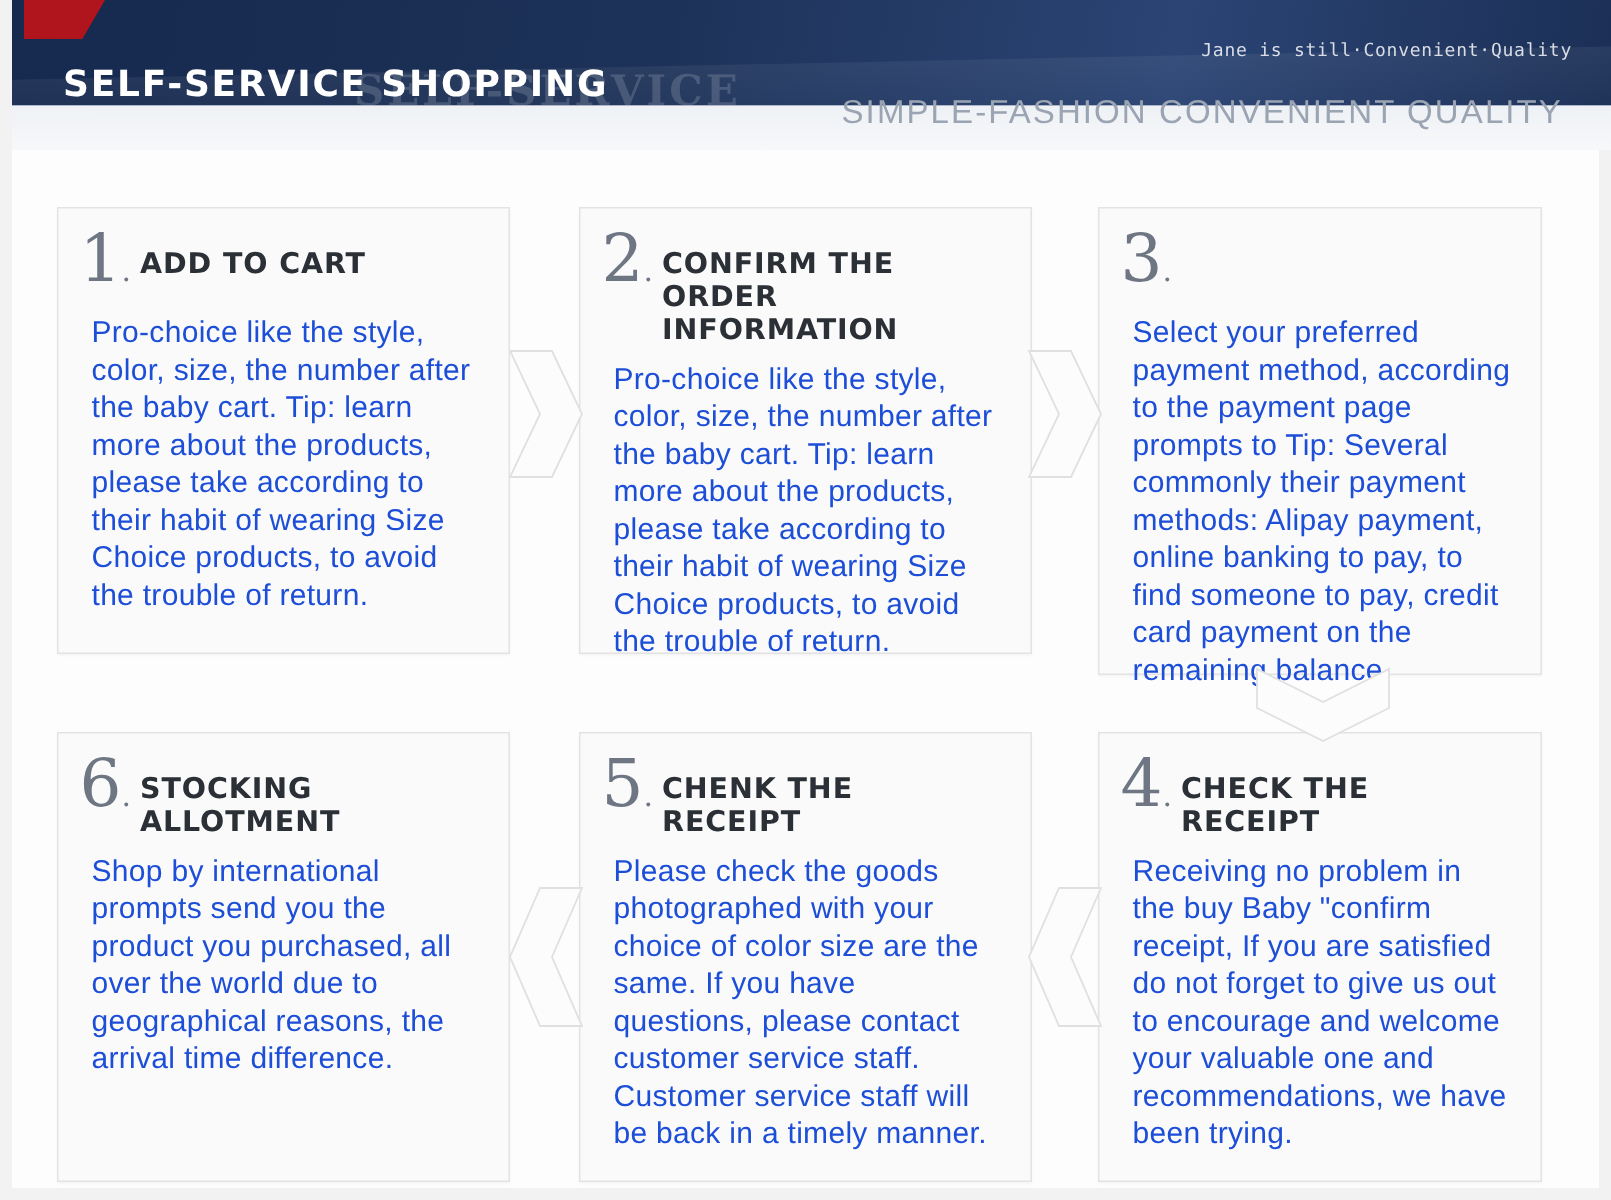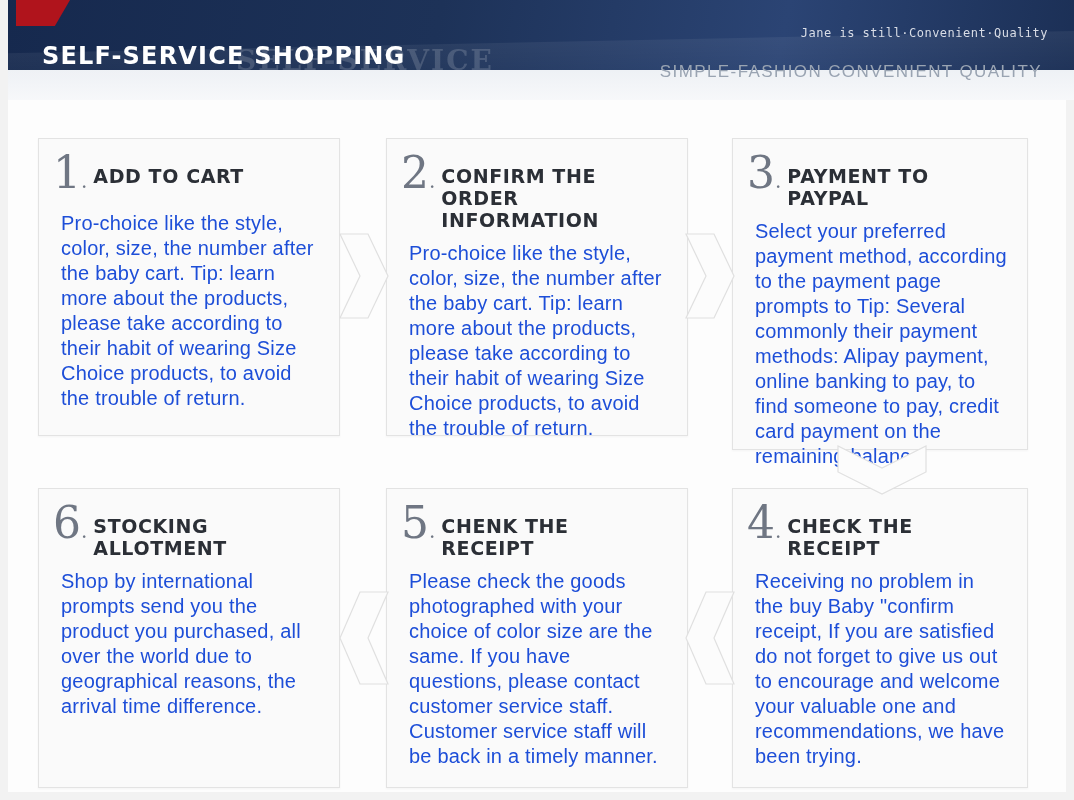--- a/index.html
+++ b/index.html
@@ -94,21 +94,21 @@
     letter-spacing: 0.5px;
     font-family: "DejaVu Sans Mono", monospace;
     white-space: nowrap;
     margin-left: 12px;
   }
   .header-sub {
     position: absolute;
     right: 40px;
     top: 62px;
     color: #9aa4b2;
-    font-size: 17px;
+    font-size: 22px;
     letter-spacing: 1.4px;
     white-space: nowrap;
     text-align: center;
   }
 
   
   .steps {
     position: absolute;
     left: 0;
     top: 100px;
@@ -193,22 +193,20 @@
         <div class="num"><span>2</span><span class="dot">.</span></div>
         <div class="card-title">CONFIRM THE
 ORDER INFORMATION</div>
       </div>
       <div class="card-body">Pro-choice like the style, color, size, the number after the baby cart. Tip: learn more about the products, please take according to their habit of wearing Size Choice products, to avoid the trouble of return.</div>
     </div>
 
     <div class="card" style="left:724px; top:38px; width:296px; height:312px;">
       <div class="card-head">
         <div class="num"><span>3</span><span class="dot">.</span></div>
-        <div class="card-title">PAYMENT TO
-PAYPAL</div>
       </div>
       <div class="card-body">Select your preferred payment method, according to the payment page prompts to Tip: Several commonly their payment methods: Alipay payment, online banking to pay, to find someone to pay, credit card payment on the remaining balance.</div>
     </div>
 
     <div class="card" style="left:30px; top:388px; width:302px; height:300px;">
       <div class="card-head">
         <div class="num"><span>6</span><span class="dot">.</span></div>
         <div class="card-title">STOCKING
 ALLOTMENT</div>
       </div>

